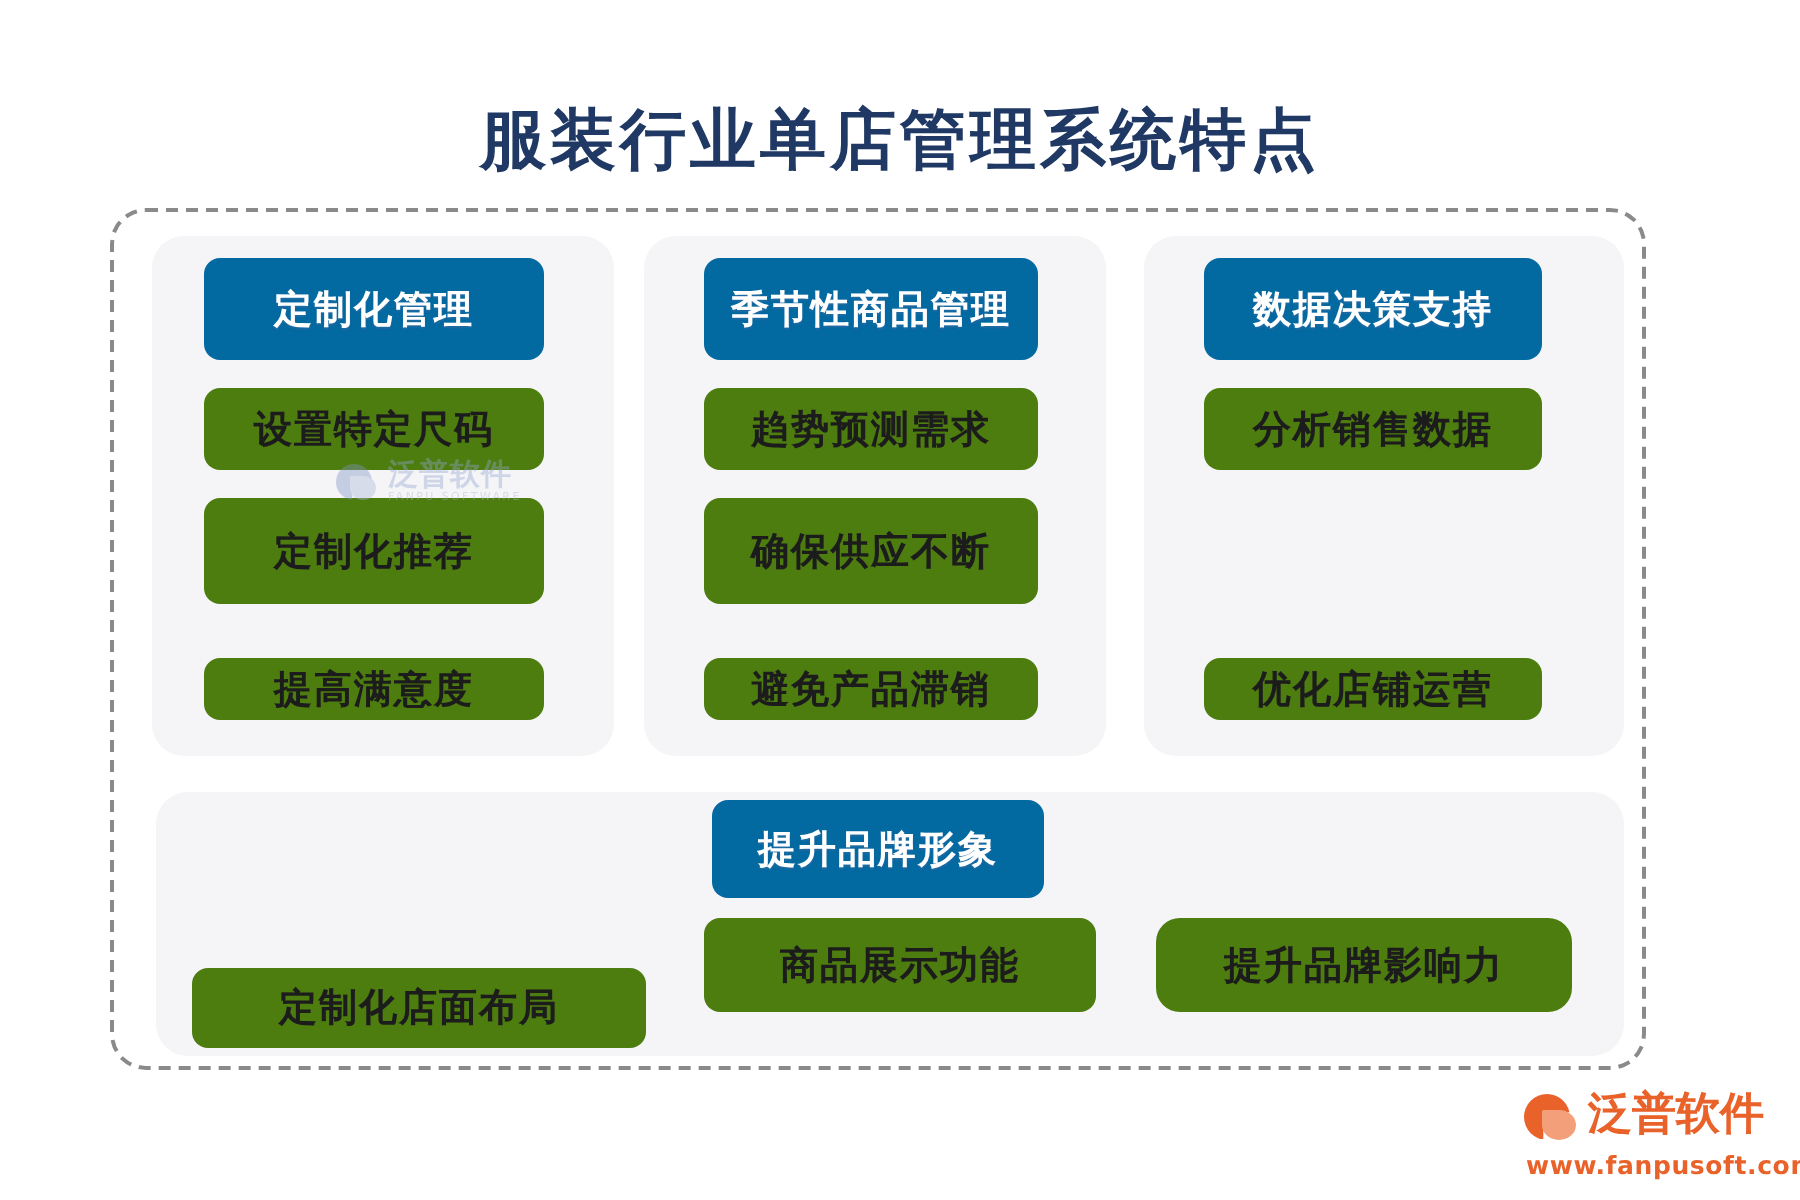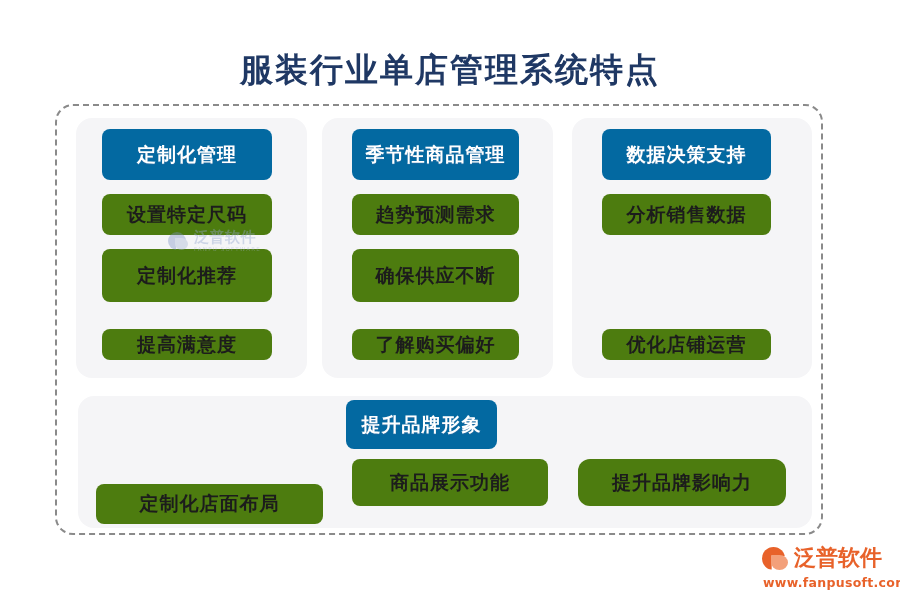--- a/index.html
+++ b/index.html
@@ -105,21 +105,21 @@
   .c2-x  { left: 352px; width: 167px; }
   
   .c3-x  { left: 602px; width: 169px; }
 
   .row-h  { top: 129px; height: 51px; }
   .row-1  { top: 194px; height: 41px; }
   .row-2  { top: 249px; height: 53px; }
   .row-3  { top: 329px; height: 31px; }
 
   
-  .bh      { left: 346px; width: 151px; top: 400px; height: 49px; }
+  .bh      { left: 356px; width: 166px; top: 400px; height: 49px; }
   .b1      { left: 96px;  width: 227px; top: 484px; height: 40px; }
   .b2      { left: 352px; width: 196px; top: 459px; height: 47px; }
   .b3      { left: 578px; width: 208px; top: 459px; height: 47px; border-radius: 12px; }
 
   
   .watermark {
     position: absolute;
     left: 168px;
     top: 224px;
     width: 118px;
@@ -242,21 +242,21 @@
   <div class="col-panel c1"></div>
   <div class="pill header c1-x row-h">定制化管理</div>
   <div class="pill sub c1-x row-1">设置特定尺码</div>
   <div class="pill sub c1-x row-2">定制化推荐</div>
   <div class="pill sub c1-x row-3">提高满意度</div>
 
   <div class="col-panel c2"></div>
   <div class="pill header c2-x row-h">季节性商品管理</div>
   <div class="pill sub c2-x row-1">趋势预测需求</div>
   <div class="pill sub c2-x row-2">确保供应不断</div>
-  <div class="pill sub c2-x row-3">了解购买偏好</div>
+  <div class="pill sub c2-x row-3">避免产品滞销</div>
 
   <div class="col-panel c3"></div>
   <div class="pill header c3-x row-h">数据决策支持</div>
   <div class="pill sub c3-x row-1">分析销售数据</div>
   <div class="pill sub c3-x row-3">优化店铺运营</div>
 
   <div class="bottom-panel"></div>
   <div class="pill header bh">提升品牌形象</div>
   <div class="pill sub b1">定制化店面布局</div>
   <div class="pill sub b2">商品展示功能</div>

